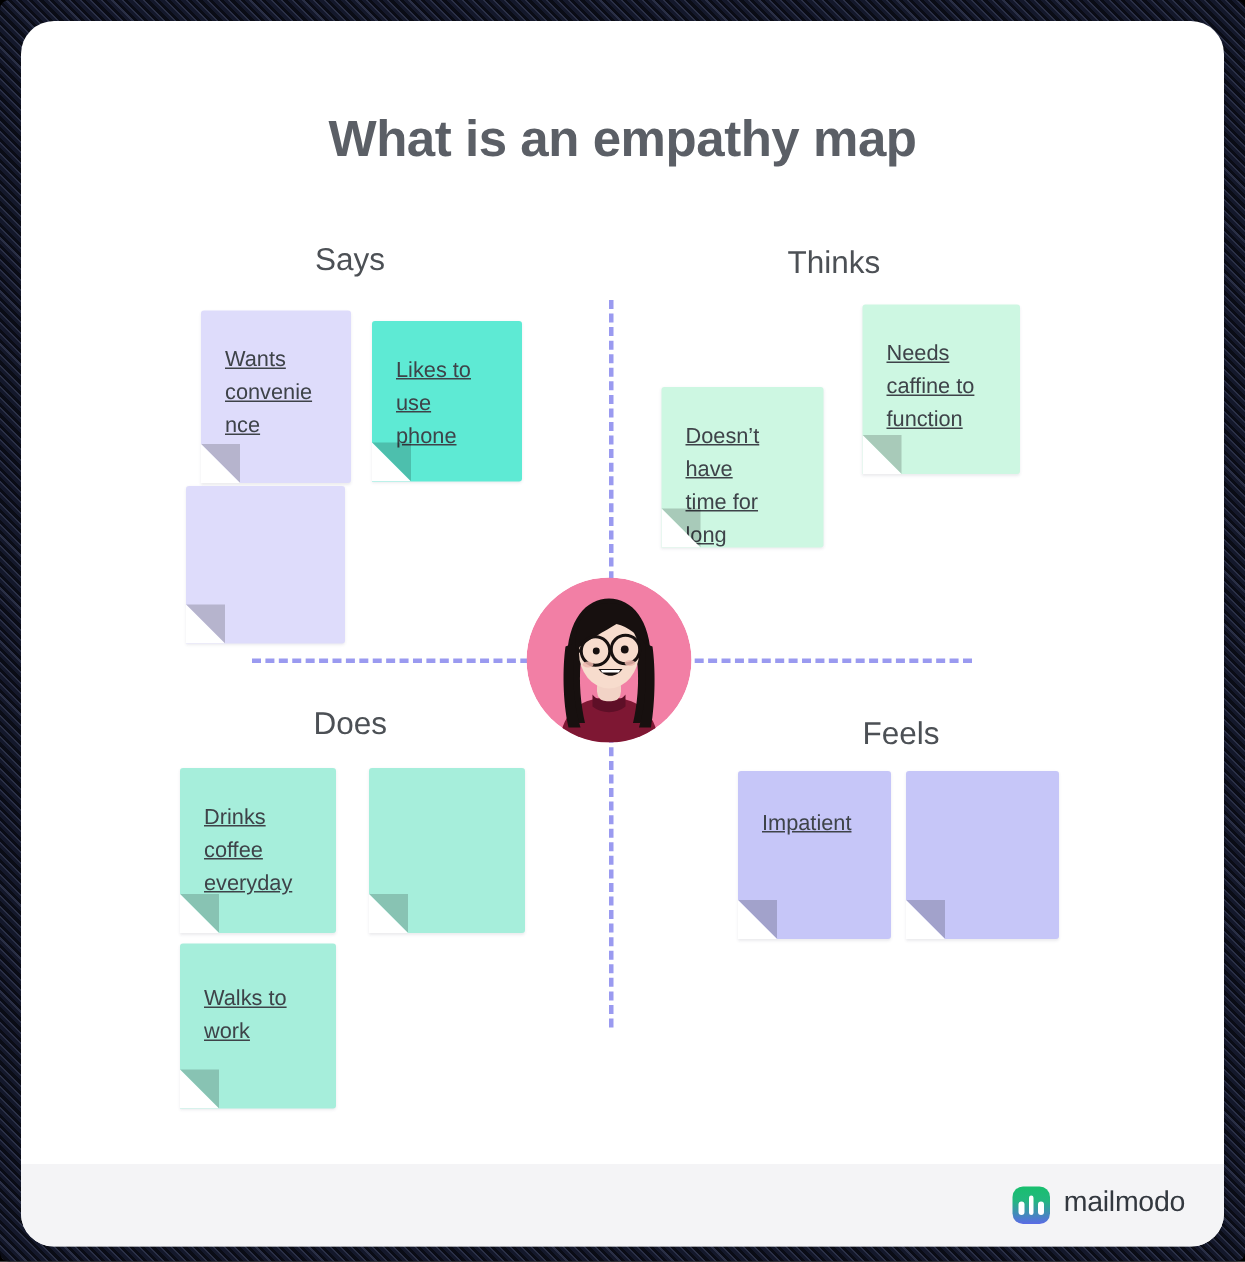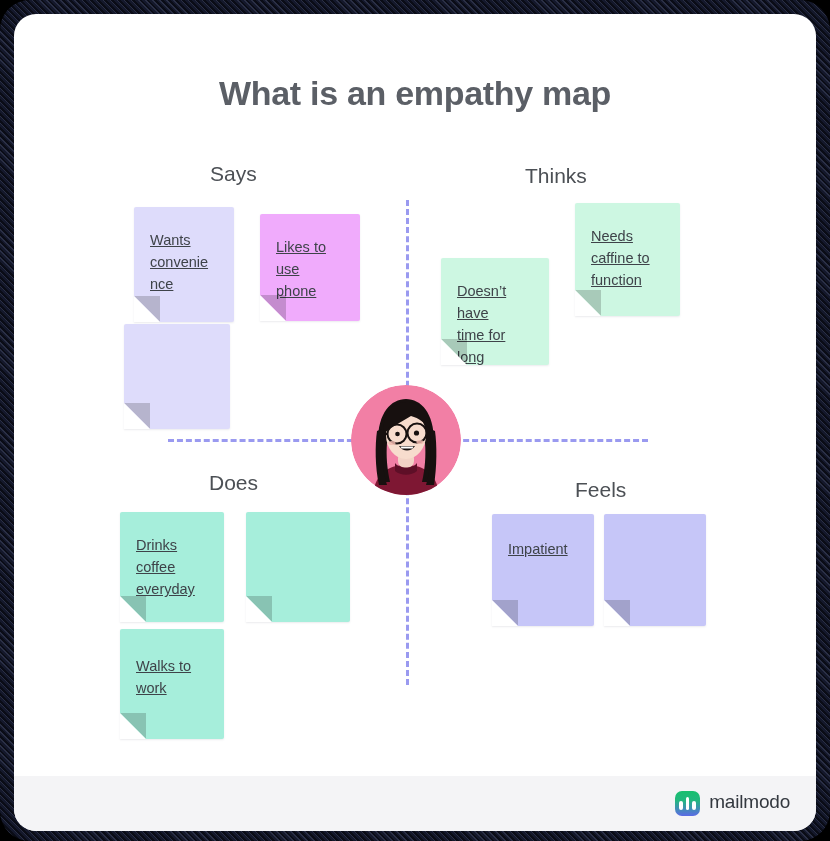--- a/index.html
+++ b/index.html
@@ -17,21 +17,21 @@
   
   .frame {
     position: absolute;
     left: 0; top: 0;
     width: 830px;
     height: 841px;
     box-sizing: border-box;
     background:
       repeating-linear-gradient(45deg, #14182b 0 2px, #2a2f45 2px 3px, #0a0c16 3px 5px),
       #10131f;
-    border-radius: 30px;
+    border-radius: 6px;
     padding: 14px 14px 10px 14px;
   }
 
   .card {
     position: relative;
     width: 802px;
     height: 817px;
     background: #ffffff;
     border-radius: 22px;
     overflow: hidden;
@@ -195,21 +195,21 @@
 
     <div class="note" style="left:120px; top:193px; width:100px; height:115px; background:#DEDCFB;">
       <span class="txt">Wants
 convenie
 nce</span>
       <span class="fold">
           <span class="tri"></span>
           <span class="cut"></span>
         </span>
     </div>
-    <div class="note" style="left:246px; top:200px; width:100px; height:107px; background:#f0abfc;">
+    <div class="note" style="left:234px; top:200px; width:100px; height:107px; background:#5eead4;">
       <span class="txt">Likes to
 use
 phone</span>
       <span class="fold">
           <span class="tri"></span>
           <span class="cut"></span>
         </span>
     </div>
     <div class="note" style="left:110px; top:310px; width:106px; height:105px; background:#DEDCFB; padding-top:20px;">
       <span class="fold">

